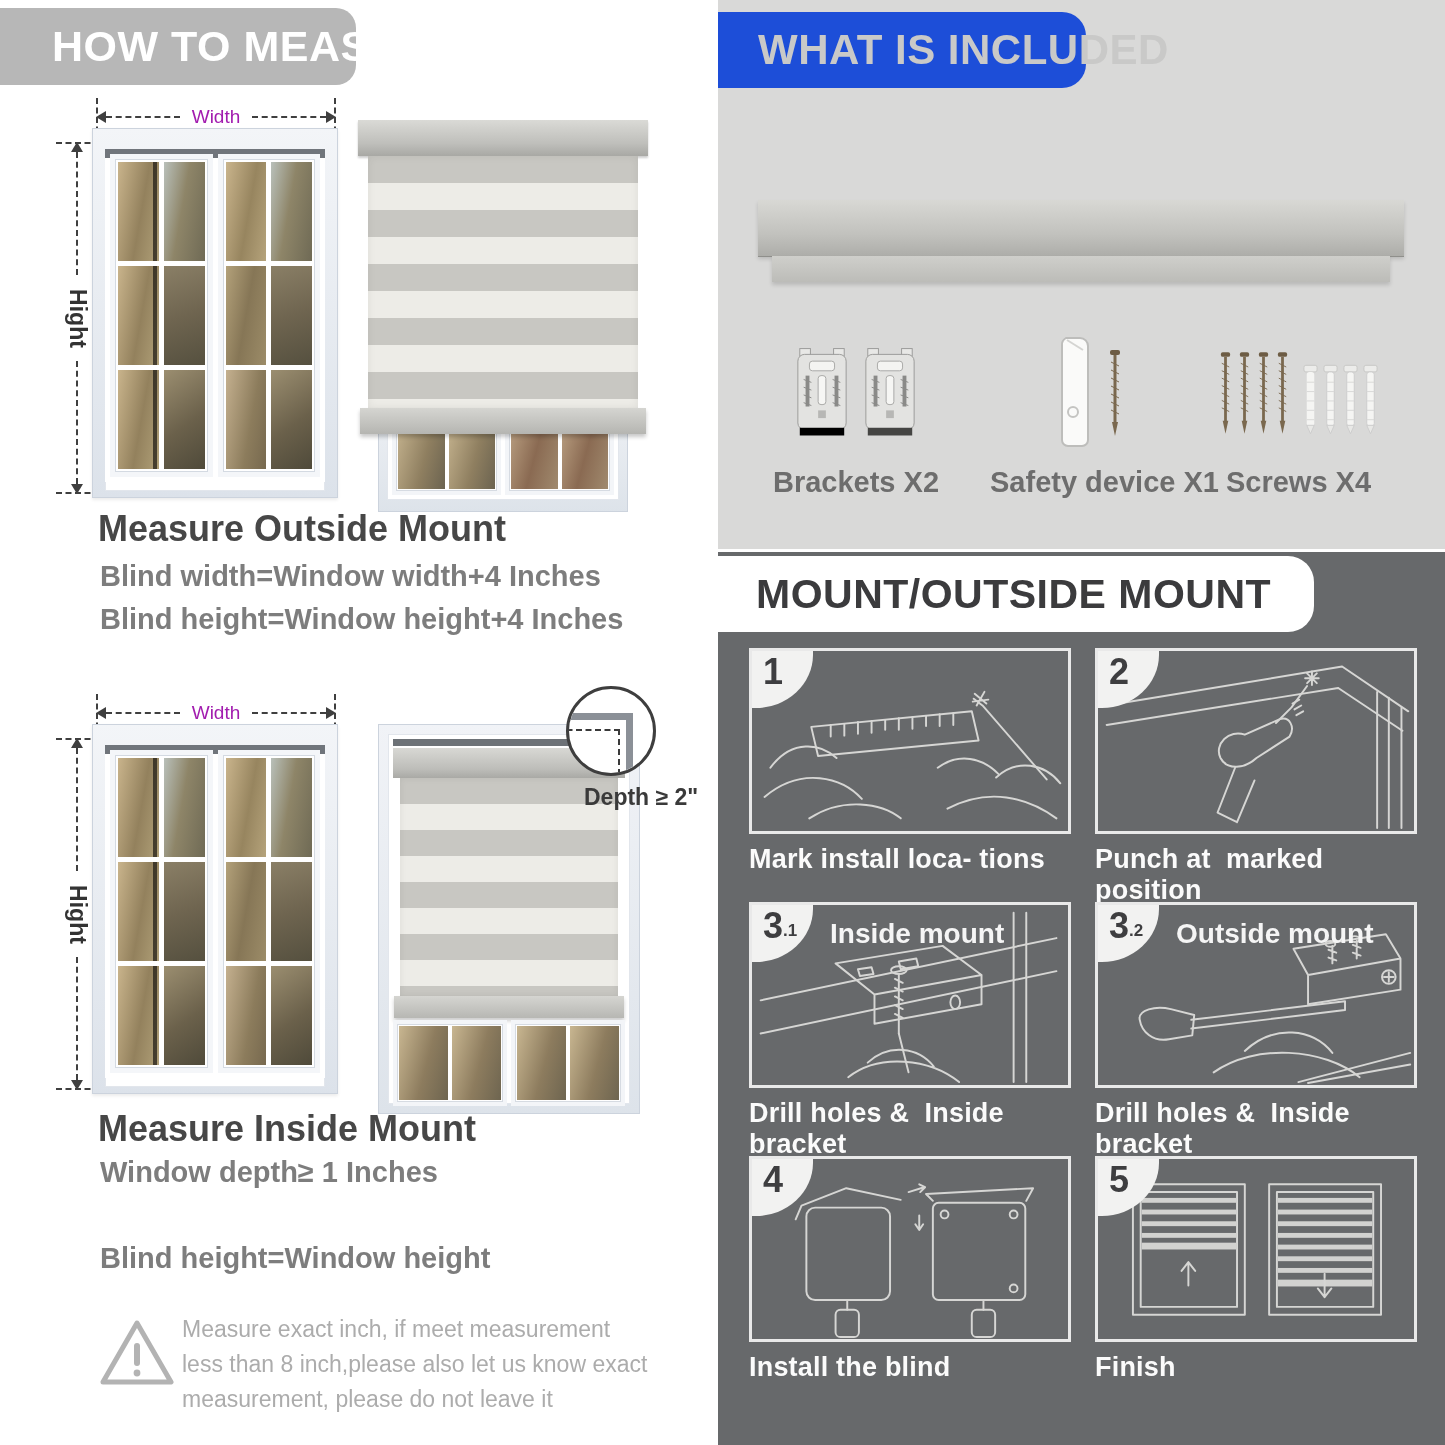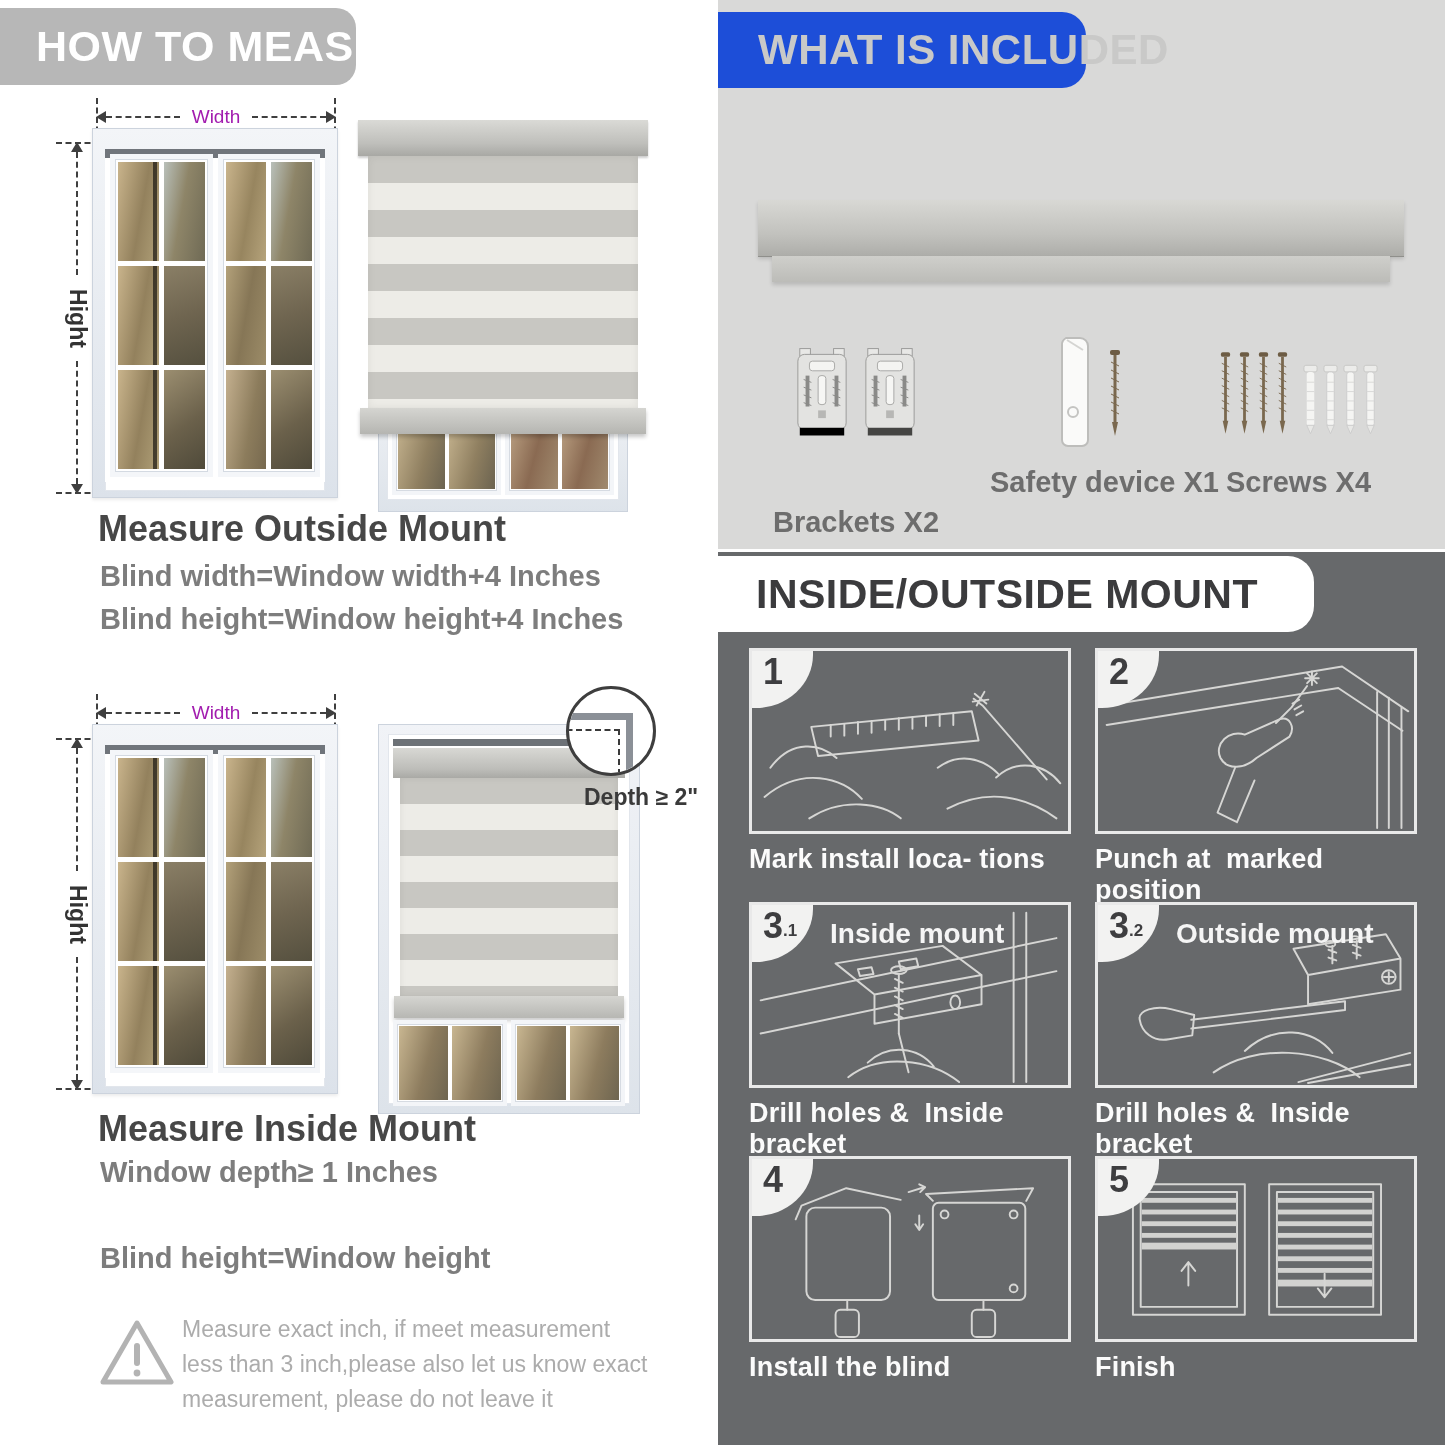--- a/index.html
+++ b/index.html
@@ -2,21 +2,21 @@
 <html><head>
 <meta charset="utf-8">
 <style>
   html,body{margin:0;padding:0;background:#fff;}
   body{font-family:"Liberation Sans","DejaVu Sans",sans-serif;}
   .canvas{position:relative;width:1445px;height:1445px;background:#fff;overflow:hidden;}
 
   
   .howto-box{position:absolute;left:0;top:8px;width:356px;height:77px;background:#b7b7b7;
     border-radius:0 20px 20px 0;display:flex;align-items:center;}
-  .howto-box span{color:#fff;font-size:43px;font-weight:700;letter-spacing:.5px;padding-left:36px;white-space:nowrap;}
+  .howto-box span{color:#fff;font-size:43px;font-weight:700;letter-spacing:.5px;padding-left:52px;white-space:nowrap;}
 
   
   .win{position:absolute;background:linear-gradient(#f3f5f8,#dce2ea);box-shadow:inset 0 0 0 1px #ccd3dd,0 2px 3px rgba(0,0,0,.08);padding:12px 13px 16px 13px;box-sizing:border-box;}
   .win-open{position:relative;height:100%;background:#fff;box-shadow:inset 0 0 0 1px #e2e6ec;}
   .win-shadow{position:absolute;top:0;left:0;right:0;height:9px;background:#70757b;}
   .casements{display:flex;gap:5px;height:calc(100% - 9px);margin-top:9px;padding:5px;box-sizing:border-box;background:#fff;}
   .casement{flex:1;border:5px solid #f4f6f9;box-shadow:inset 0 0 0 1px #d4dae2;display:grid;
     grid-template-columns:1fr 1fr;grid-template-rows:1fr 1fr 1fr;gap:5px;background:#fff;padding:3px;position:relative;}
   .pane{min-height:0;}
   .casement .pane:nth-child(1){background:linear-gradient(100deg,#c9b48c,#97855f 55%,#b5a37b);}
@@ -86,21 +86,21 @@
   .inc-box span{color:#c9c9c8;font-size:42px;font-weight:700;letter-spacing:.5px;padding-left:40px;white-space:nowrap;}
   .inc-product{position:absolute;left:0;right:0;top:140px;text-align:center;font-size:30px;font-weight:700;color:#57575a;}
   .rail{position:absolute;left:40px;top:200px;width:646px;}
   .rail-main{height:56px;background:linear-gradient(#d8d8d4,#c2c2be 60%,#adada9);box-shadow:0 1px 0 #8f8f8b,0 3px 4px rgba(0,0,0,.15);}
   .rail-sub{height:26px;width:618px;margin-left:14px;background:linear-gradient(#cfcfcb,#bcbcb8);box-shadow:0 3px 4px rgba(0,0,0,.15);}
   .inc-group{position:absolute;top:330px;height:126px;display:flex;align-items:center;justify-content:center;gap:12px;}
   .g-brackets{left:38px;width:200px;}
   .g-safety{left:272px;width:200px;gap:16px;}
   .g-screws{left:468px;width:225px;gap:6px;}
   .inc-label{position:absolute;top:466px;text-align:center;font-size:29px;font-weight:700;color:#6d6d6d;white-space:nowrap;}
-  .l-brackets{left:38px;width:200px;margin-top:40px;}
+  .l-brackets{left:38px;width:200px;}
   .l-safety{left:272px;width:200px;}
   .l-screws{left:468px;width:225px;}
   .anchors{display:flex;gap:5px;margin-left:8px;margin-top:14px;}
 
   
   .mount{position:absolute;left:718px;top:552px;width:727px;height:893px;background:#67696b;}
   .mnt-box{position:absolute;left:0;top:4px;width:596px;height:76px;background:#fff;border-radius:0 26px 26px 0;display:flex;align-items:center;}
   .mnt-box span{color:#3b3b3d;font-size:41px;font-weight:700;letter-spacing:.5px;padding-left:38px;white-space:nowrap;}
   .step{position:absolute;width:322px;}
   .s-r1c1{left:31px;top:96px;} .s-r1c2{left:377px;top:96px;}
@@ -269,21 +269,21 @@
 
   <div class="m-head" style="left:98px;top:1108px;">Measure Inside Mount</div>
   <div class="m-line" style="left:100px;top:1156px;">Window depth≥ 1 Inches</div>
   <div class="m-line" style="left:100px;top:1242px;">Blind height=Window height</div>
 
   <svg class="warn-ico" width="82" height="74" viewBox="0 0 82 74">
     <path d="M41,7 L75,66 L7,66 Z" fill="none" stroke="#b3b3b3" stroke-width="5" stroke-linejoin="round"></path>
     <line x1="41" y1="30" x2="41" y2="47" stroke="#b3b3b3" stroke-width="6" stroke-linecap="round"></line>
     <circle cx="41" cy="57" r="3.4" fill="#b3b3b3"></circle>
   </svg>
-  <div class="warn-text">Measure exact inch, if meet measurement less than 3 inch,please also let us know exact measurement, please do not leave it</div>
+  <div class="warn-text">Measure exact inch, if meet measurement less than 8 inch,please also let us know exact measurement, please do not leave it</div>
 
   <section class="included">
     <div class="inc-box">
       <span>WHAT IS INCLUDED</span>
     </div>
 
     <div class="rail">
       <div class="rail-main"></div>
       <div class="rail-sub"></div>
     </div>
@@ -385,21 +385,21 @@
       </div>
     </div>
 
     <div class="inc-label l-brackets">Brackets X2</div>
     <div class="inc-label l-safety">Safety device X1</div>
     <div class="inc-label l-screws">Screws X4</div>
   </section>
 
   <section class="mount">
     <div class="mnt-box">
-      <span>INSIDE/OUTSIDE MOUNT</span>
+      <span>MOUNT/OUTSIDE MOUNT</span>
     </div>
 
     <div class="step s-r1c1">
       <div class="step-panel">
         <svg viewBox="0 0 323 185">
           <g class="art">
             <path d="M60,78 L225,62 L232,92 L67,108 Z"></path>
             <path d="M80,76 v12 M94,75 v12 M108,73 v12 M122,72 v12 M136,71 v10 M150,69 v12 M164,68 v12 M178,67 v10 M192,65 v12 M206,64 v12"></path>
             <path d="M236,56 L302,132 M236,56 l-9,-7"></path>
             <path d="M228,44 l12,10 M238,42 l-8,14 M226,52 l16,-2"></path>

